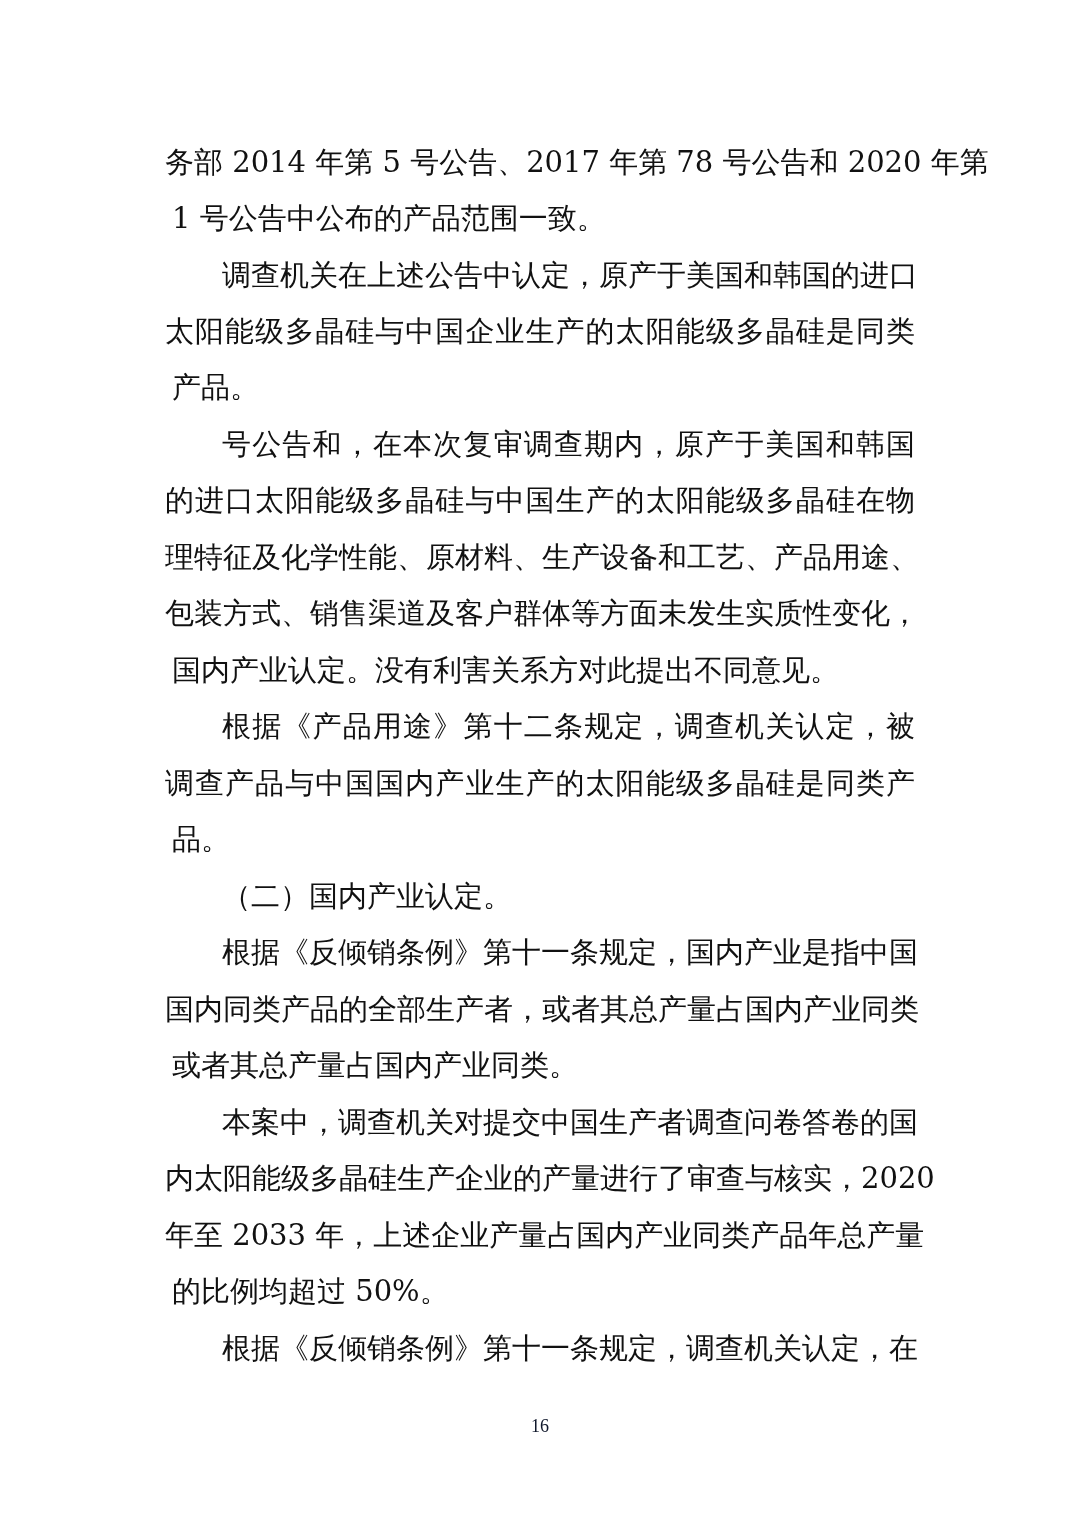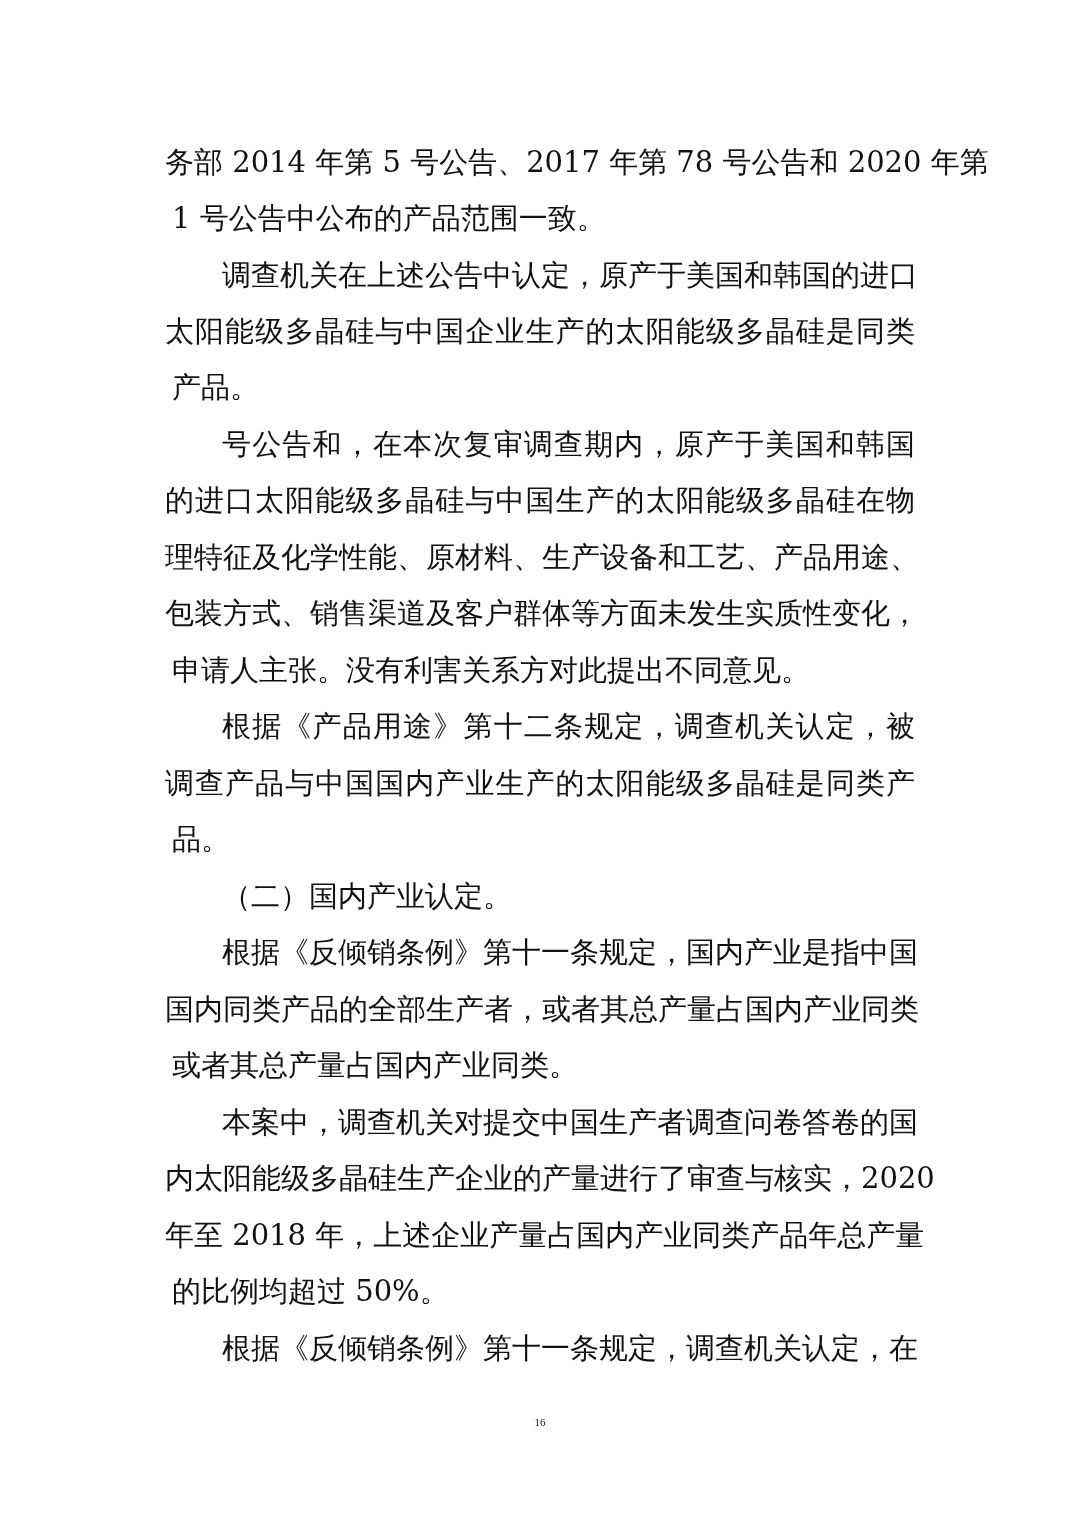--- a/index.html
+++ b/index.html
@@ -11,52 +11,52 @@
   .line {
     position: absolute; left: 165px; width: 750px; height: 40px;
     font-size: 29px; line-height: 40px; white-space: nowrap;
     text-align: justify; text-align-last: justify; letter-spacing: 0;
   }
   .line.last { text-align-last: left; margin-left: 7px; }
   .line.indent { left: 222px; width: 693px; }
   .line.heading { font-weight: normal; text-align-last: left; }
   .pagenum {
     position: absolute; top: 1416px; left: 0; width: 1080px; text-align: center;
-    font-size: 11px; font-family: "Liberation Serif", serif; color: #0f172a;
+    font-size: 18px; font-family: "Liberation Serif", serif; color: #0f172a;
   }
 </style>
 </head>
 <body>
 
 <div class="page">
 
   <div class="line" style="top:142px">务部 2014 年第 5 号公告、2017 年第 78 号公告和 2020 年第</div>
   <div class="line last" style="top:198px">1 号公告中公布的产品范围一致。</div>
 
   <div class="line indent" style="top:255px">调查机关在上述公告中认定，原产于美国和韩国的进口</div>
   <div class="line" style="top:311px">太阳能级多晶硅与中国企业生产的太阳能级多晶硅是同类</div>
   <div class="line last" style="top:367px">产品。</div>
 
   <div class="line indent" style="top:424px">号公告和，在本次复审调查期内，原产于美国和韩国</div>
   <div class="line" style="top:480px">的进口太阳能级多晶硅与中国生产的太阳能级多晶硅在物</div>
   <div class="line" style="top:537px">理特征及化学性能、原材料、生产设备和工艺、产品用途、</div>
   <div class="line" style="top:593px">包装方式、销售渠道及客户群体等方面未发生实质性变化，</div>
-  <div class="line last" style="top:650px">申请人主张。没有利害关系方对此提出不同意见。</div>
+  <div class="line last" style="top:650px">国内产业认定。没有利害关系方对此提出不同意见。</div>
 
   <div class="line indent" style="top:706px">根据《产品用途》第十二条规定，调查机关认定，被</div>
   <div class="line" style="top:763px">调查产品与中国国内产业生产的太阳能级多晶硅是同类产</div>
   <div class="line last" style="top:819px">品。</div>
 
   <div class="line indent heading" style="top:876px">（二）国内产业认定。</div>
 
   <div class="line indent" style="top:932px">根据《反倾销条例》第十一条规定，国内产业是指中国</div>
   <div class="line" style="top:989px">国内同类产品的全部生产者，或者其总产量占国内产业同类</div>
   <div class="line last" style="top:1045px">或者其总产量占国内产业同类。</div>
 
   <div class="line indent" style="top:1102px">本案中，调查机关对提交中国生产者调查问卷答卷的国</div>
   <div class="line" style="top:1158px">内太阳能级多晶硅生产企业的产量进行了审查与核实，2020</div>
-  <div class="line" style="top:1215px">年至 2018 年，上述企业产量占国内产业同类产品年总产量</div>
+  <div class="line" style="top:1215px">年至 2033 年，上述企业产量占国内产业同类产品年总产量</div>
   <div class="line last" style="top:1271px">的比例均超过 50%。</div>
 
   <div class="line indent" style="top:1328px">根据《反倾销条例》第十一条规定，调查机关认定，在</div>
 
   <div class="pagenum">16</div>
 </div>
 
 </body></html>

